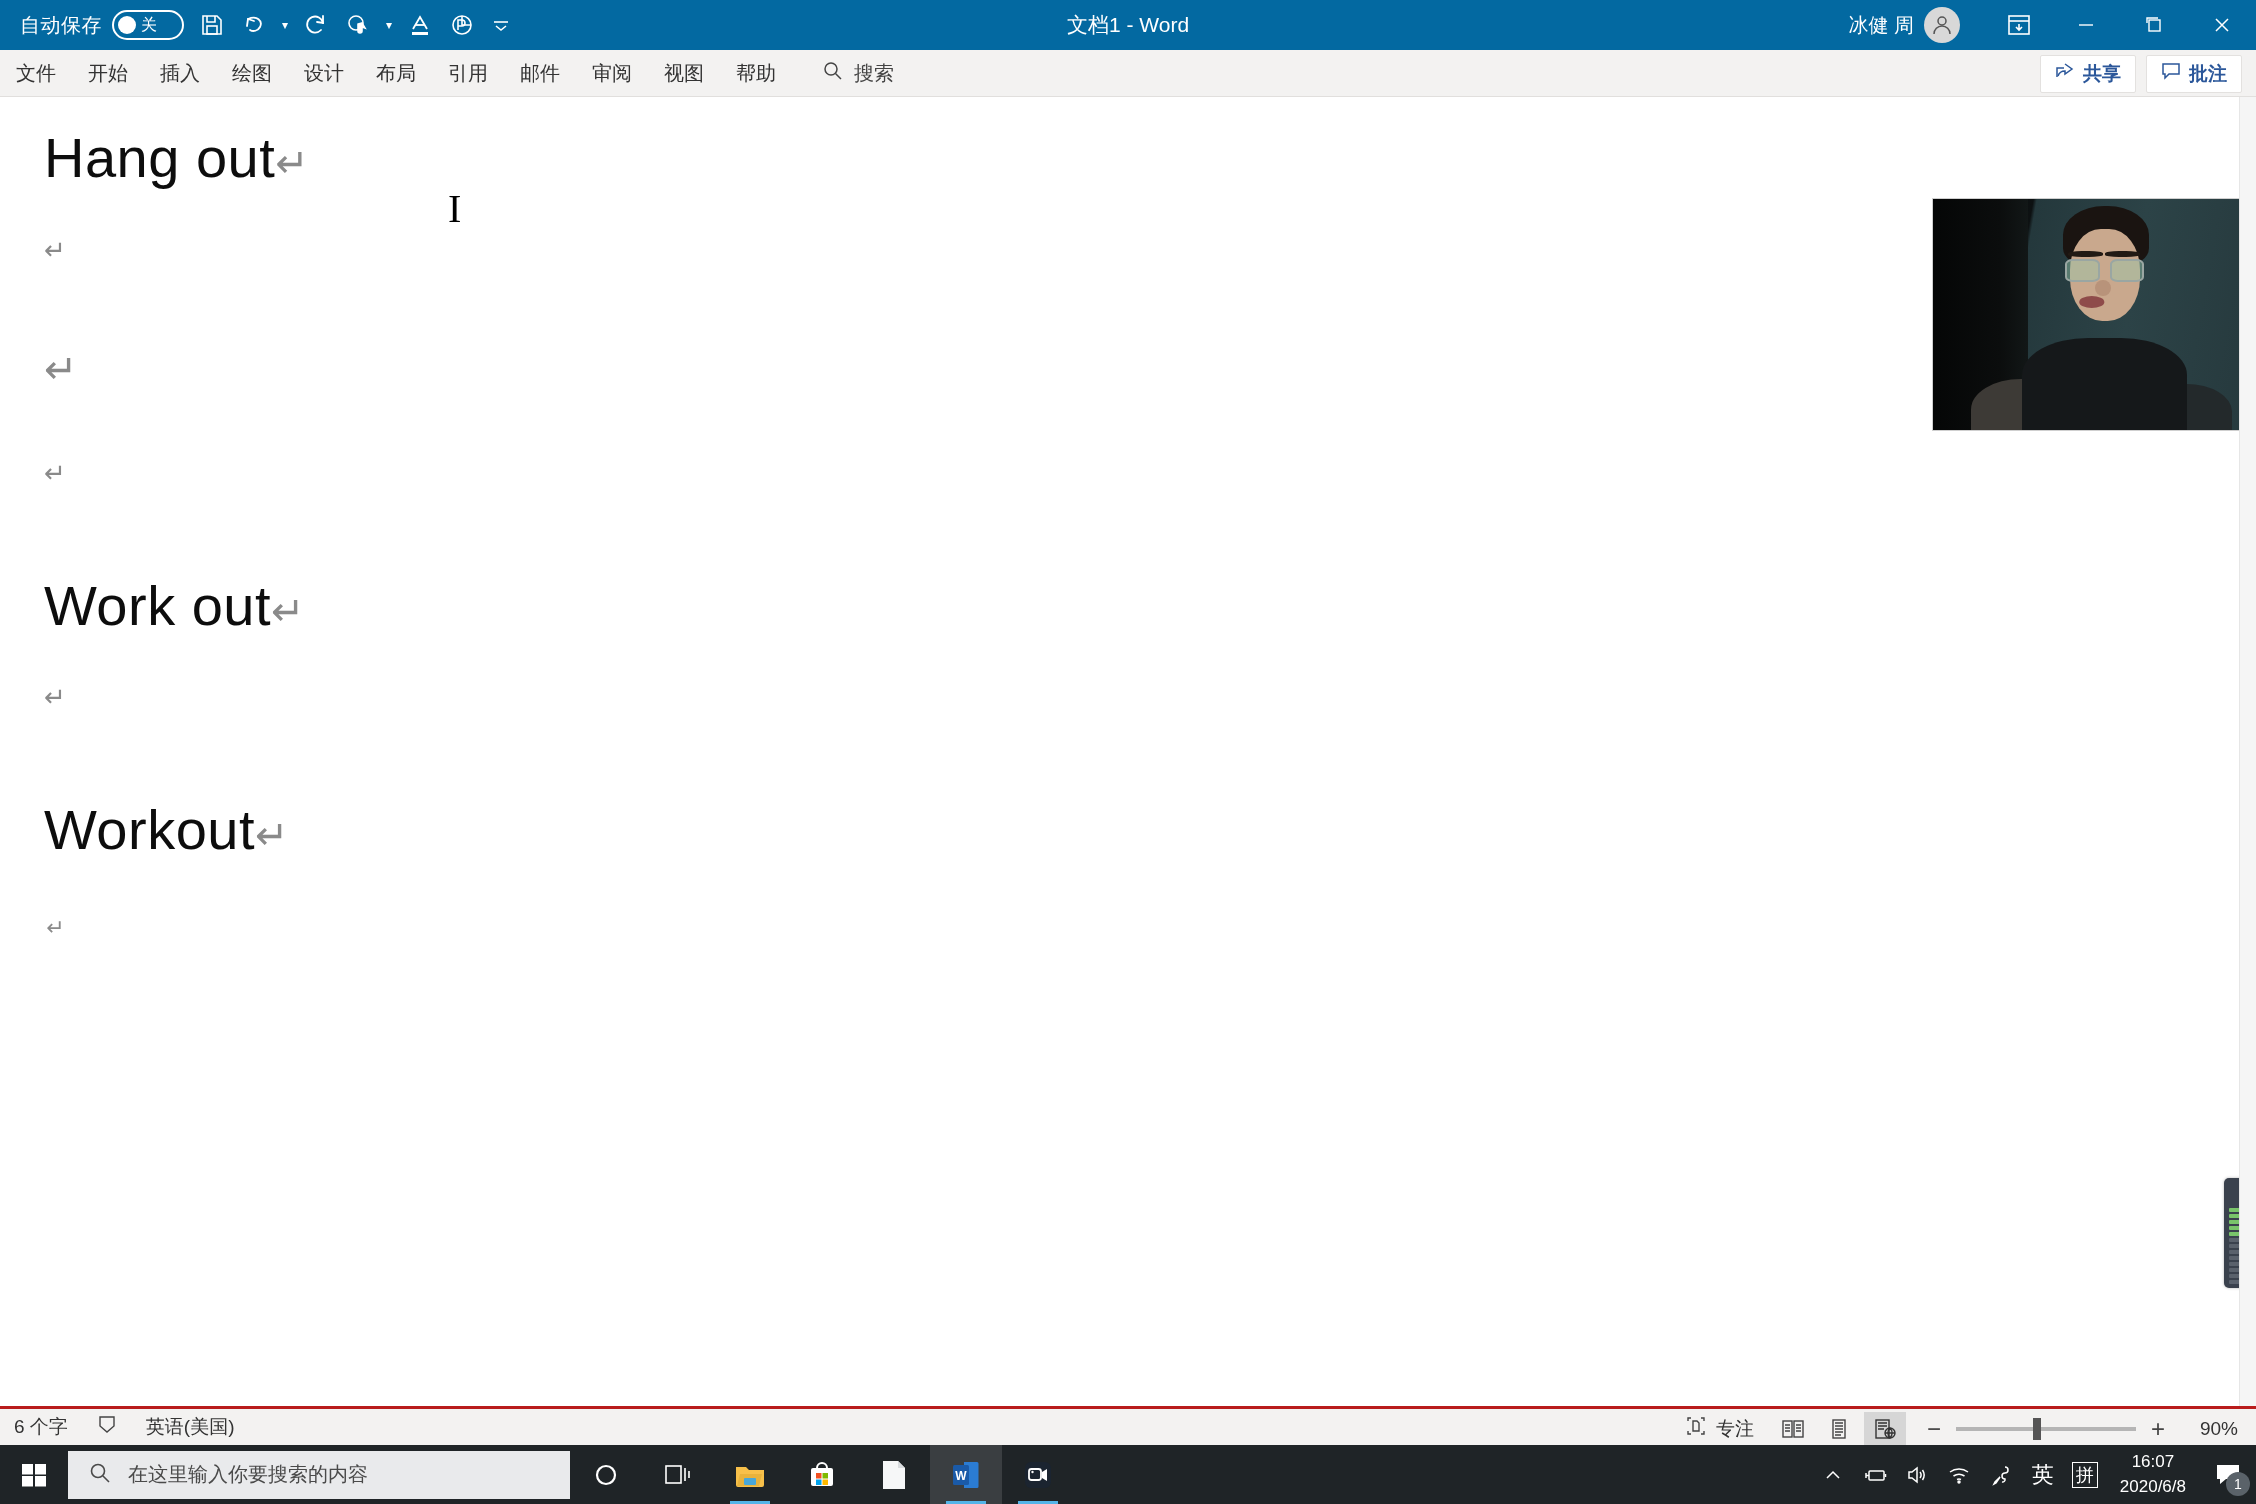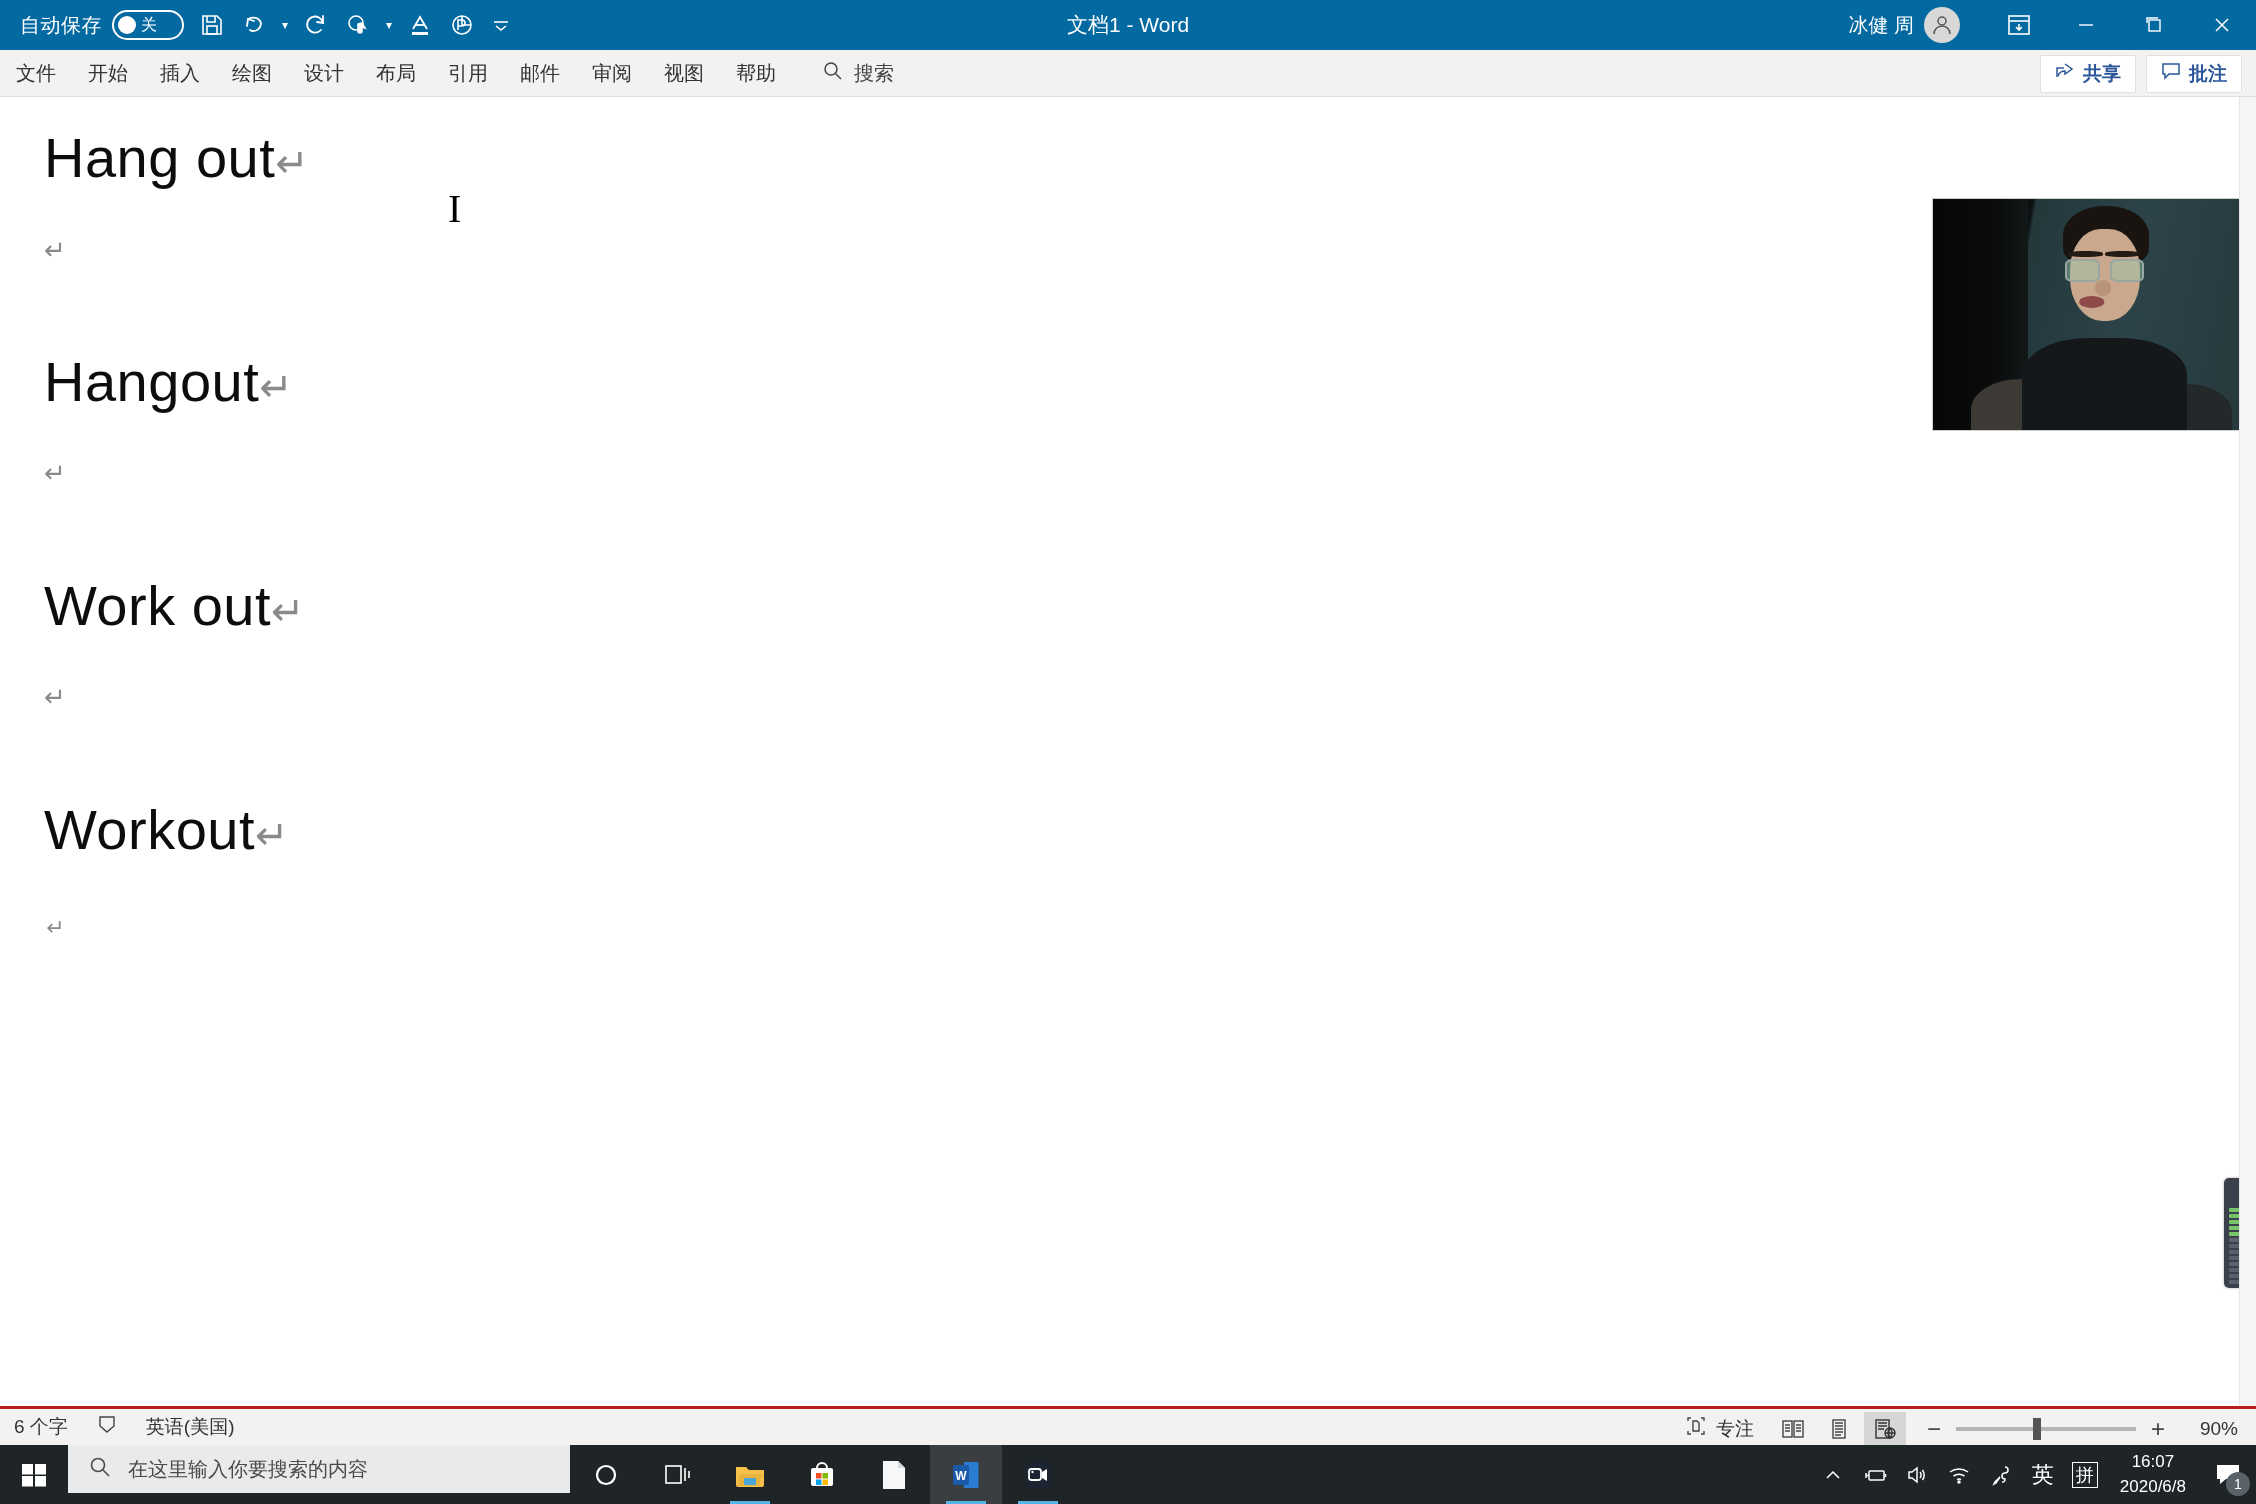--- a/index.html
+++ b/index.html
@@ -174,21 +174,21 @@
   .view-btn.active { background: #d6d6d6; }
   .zoom-wrap { display: flex; align-items: center; gap: 12px; margin-left: 14px; }
   .zoom-minus, .zoom-plus { font-size: 24px; color: #444; cursor: pointer; width: 20px; text-align:center; }
   .zoom-track { position: relative; width: 180px; height: 4px; background: #b5b5b5; cursor: pointer; }
   .zoom-thumb { position: absolute; left: 77px; top: -9px; width: 8px; height: 22px; background: #555; }
   .zoom-pct { font-size: 19px; color: #333; width: 58px; text-align: right; margin-right: 8px; }
 
   
   .taskbar {
     position: absolute; left: 0; bottom: 0; width: 2256px; height: 59px;
-    background: #1f2427; display: flex; 
+    background: #1f2427; display: flex; align-items: center;
   }
   .start-btn {
     width: 68px; height: 59px; display: flex; align-items: center; justify-content: center; cursor: pointer;
   }
   .tb-search {
     width: 502px; height: 48px; background: #e9eaec; display: flex; align-items: center;
     gap: 16px; padding: 0 20px; cursor: text;
   }
   .tb-search .ph { font-size: 20px; color: #4a4a4a; }
   .tb-icons { display: flex; align-items: center; height: 59px; }
@@ -374,21 +374,20 @@
     <div class="doc-line" style="top: 28px;">
       <span class="doc-text">Hang out</span>
       <span class="pilcrow">↵</span>
     </div>
 
     <div class="doc-line" style="top: 140px;">
       <span class="pilcrow small">↵</span>
     </div>
 
     <div class="doc-line" style="top: 252px;">
-      <span class="doc-text">Hangout</span>
       <span class="pilcrow">↵</span>
     </div>
 
     <div class="doc-line" style="top: 363px;">
       <span class="pilcrow small">↵</span>
     </div>
 
     <div class="doc-line" style="top: 476px;">
       <span class="doc-text">Work out</span>
       <span class="pilcrow">↵</span>

